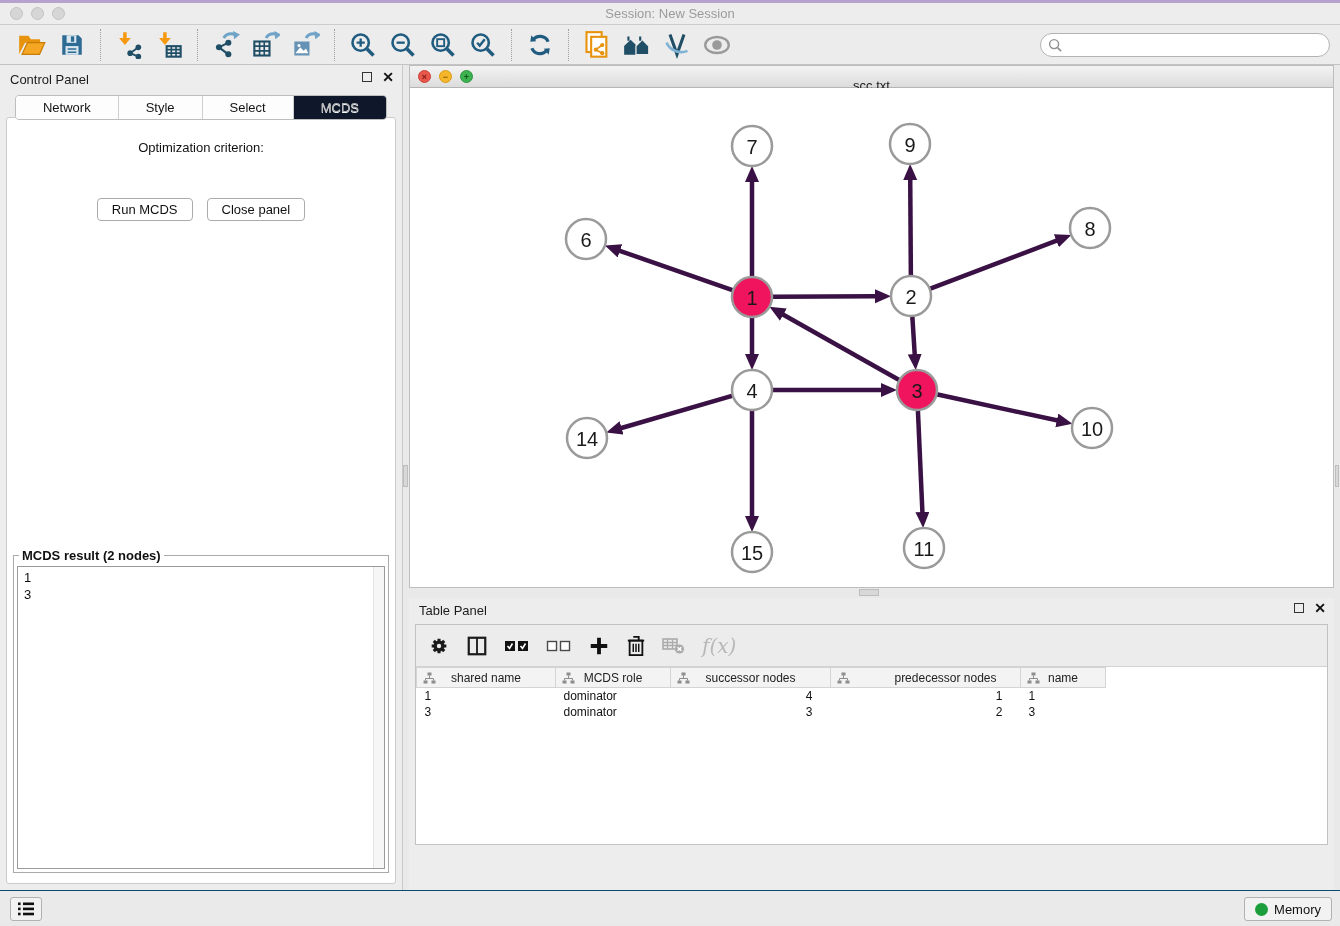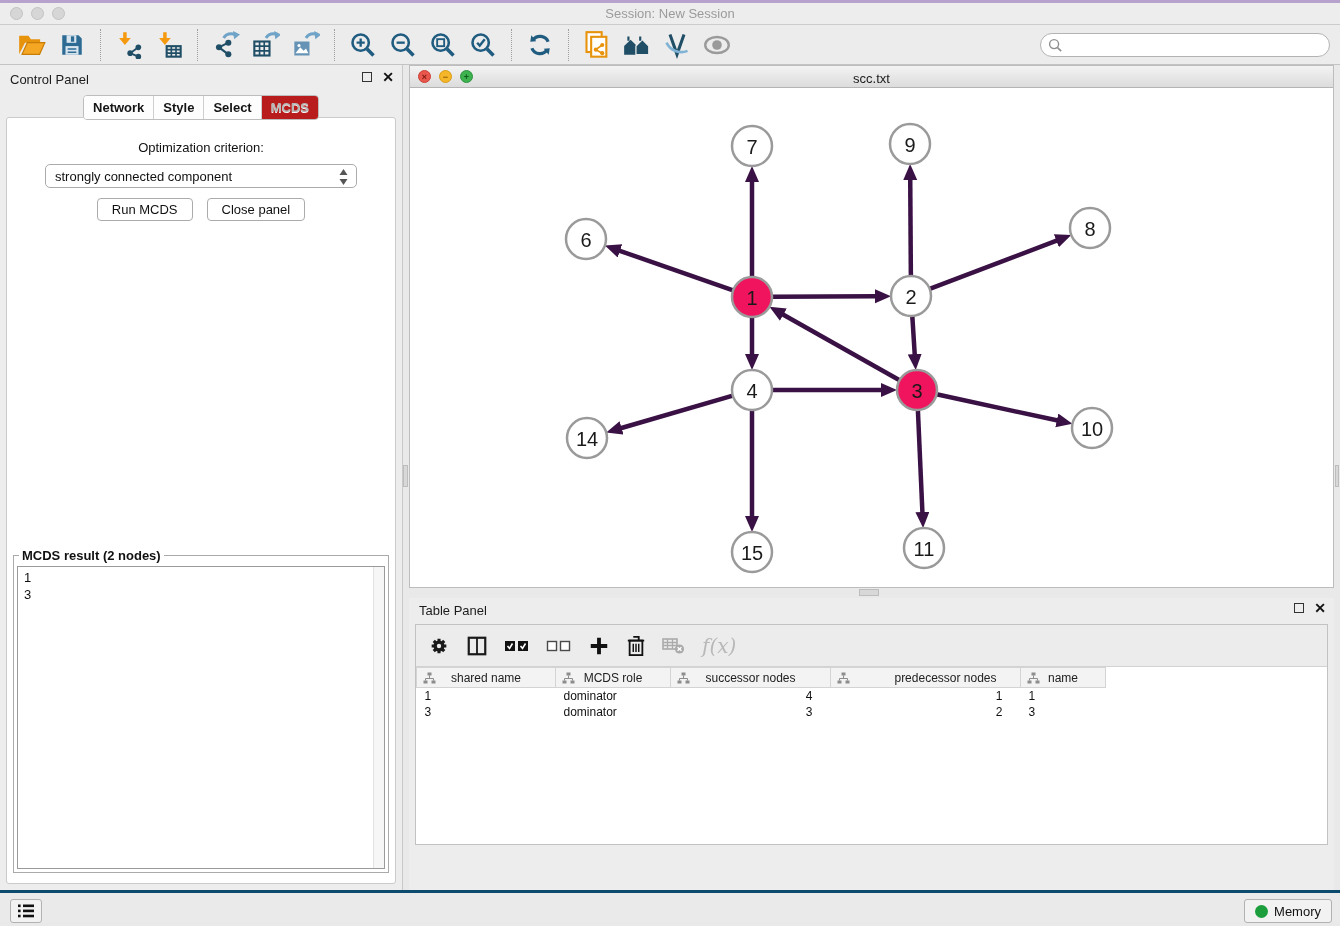--- a/index.html
+++ b/index.html
@@ -24,44 +24,44 @@
 
   
   #control-panel { position:absolute; left:0; top:65px; width:402px; height:825px; background:#ededed; }
   .panel-header { height:28px; position:relative; }
   .panel-header .ph-title { position:absolute; left:10px; top:7px; font-size:13px; color:#1c1c1c; }
   .ph-btns { position:absolute; right:8px; top:7px; display:flex; gap:10px; align-items:center; }
   .ph-float { width:10px; height:10px; border:1.5px solid #333; display:inline-block; }
   .ph-close { font-size:14px; font-weight:bold; color:#111; line-height:10px; }
   #cp-tabs { position:absolute; left:0; top:30px; width:402px; text-align:center; z-index:2; }
   .tabstrip { display:inline-flex; border:1px solid #bdbdbd; border-radius:4px; overflow:hidden; background:#fdfdfd; }
-  .tabstrip .tab { padding:4px 9px; font-size:13px; color:#141414; border-left:1px solid #cfcfcf; background:#fdfdfd; white-space:nowrap;font-weight:bold; }
+  .tabstrip .tab { padding:4px 27px; font-size:13px; color:#141414; border-left:1px solid #cfcfcf; background:#fdfdfd; white-space:nowrap; }
   .tabstrip .tab:first-child { border-left:none; }
-  .tabstrip .tab.active { background:#b91c1c; color:#b5b5b5; text-shadow:0 1px 0 #f4f4f4; }
+  .tabstrip .tab.active { background:#0f172a; color:#b5b5b5; text-shadow:0 1px 0 #f4f4f4; }
   #cp-inner { position:absolute; left:6px; top:52px; width:390px; height:767px; background:#ffffff; border:1px solid #cbcbcb; border-radius:3px; }
   #opt-label { margin-top:22px; text-align:center; font-size:13px; color:#111; }
   #opt-select { position:absolute; left:38px; top:46px; width:312px; height:24px; background:#ffffff; border:1px solid #ababab; border-radius:5px; font-size:13px; color:#111; display:flex; align-items:center; padding-left:9px; }
   #opt-select .chevrons { position:absolute; right:7px; top:3px; }
   #cp-buttons { position:absolute; left:0; top:80px; width:100%; display:flex; justify-content:center; gap:14px; }
   .cp-btn { background:#ffffff; border:1px solid #ababab; border-radius:4px; font-size:13px; color:#111; padding:3px 14px; min-width:90px; text-align:right; }
   #mcds-fieldset { position:absolute; left:6px; top:430px; width:376px; height:325px; }
   #mcds-fieldset fieldset { border:1px solid #aaaaaa; width:100%; height:100%; padding:3px; }
   #mcds-fieldset legend { font-size:13px; color:#111; padding:0 3px; margin-left:2px;font-weight:bold; }
   #mcds-list { position:relative; background:#ffffff; border:1px solid #9a9a9a; width:100%; height:100%; font-size:13px; color:#111; padding:2px 6px; line-height:17px; }
   #mcds-scroll { position:absolute; right:0; top:0; width:11px; height:100%; background:#f6f6f6; border-left:1px solid #e2e2e2; }
 
   
   #v-split { position:absolute; left:402px; top:65px; width:7px; height:825px; background:#e9e9e9; border-left:1px solid #c9c9c9; }
   .split-handle { position:absolute; background:#d8d8d8; border:1px solid #bdbdbd; }
   #right-edge { position:absolute; left:1334px; top:65px; width:6px; height:825px; background:#e9e9e9; }
 
   
   #net-window { position:absolute; left:409px; top:65px; width:925px; height:523px; background:#ffffff; border:1px solid #bdbdbd; }
   #net-titlebar { position:relative; height:22px; background:linear-gradient(#f3f3f3,#dcdcdc); border-bottom:1px solid #b5b5b5; }
-  #net-titlebar .title { position:absolute; left:0; right:0; top:5px; text-align:center; font-size:13px; color:#1a1a1a; }
+  #net-titlebar .title { position:absolute; left:0; right:0; top:12px; text-align:center; font-size:13px; color:#1a1a1a; }
   .tl.red { background:#e8564c; border:1px solid #cb4036; color:#7e1a12; }
   .tl.yellow { background:#f6b62a; border:1px solid #d89c14; color:#8a5d05; }
   .tl.green { background:#3eb24f; border:1px solid #2e9340; color:#0f5c1c; }
   #graph-canvas { position:relative; width:923px; height:499px; background:#ffffff; }
   #h-split { position:absolute; left:409px; top:588px; width:925px; height:10px; }
 
   
   #table-panel { position:absolute; left:409px; top:598px; width:925px; height:292px; background:#ededed; }
   #tp-content { position:absolute; left:6px; top:26px; width:913px; height:221px; background:#ffffff; border:1px solid #c2c2c2; }
   #tp-toolbar { height:42px; background:#ececec; border-bottom:1px solid #d2d2d2; display:flex; align-items:center; padding-left:12px; gap:16px; }
@@ -69,21 +69,21 @@
   #fx-label { font-family:"DejaVu Serif", serif; font-style:italic; font-size:20px; color:#b8b8b8; }
   #node-table { border-collapse:collapse; table-layout:fixed; }
   #node-table th { background:#f3f3f3; border:1px solid #d4d4d4; height:20px; font-size:12px; font-weight:normal; color:#222; text-align:center; position:relative; }
   #node-table th .hier { position:absolute; left:6px; top:4px; }
   #node-table td { font-size:12px; color:#111; height:16px; padding:0 8px; white-space:nowrap; }
   #node-table td.num { text-align:right; padding-right:18px; }
   #tp-tabs { position:absolute; left:0; bottom:4px; width:100%; text-align:center; }
   .tabstrip.bottom .tab { font-weight:bold; padding:3px 13px; }
 
   
-  #statusbar { position:absolute; left:0; top:890px; width:1340px; height:32px; background:#eaeaea; border-top:3px solid #0c4a6e; }
+  #statusbar { position:absolute; left:0; top:890px; width:1340px; height:32px; background:#eaeaea; border-top:1px solid #0c4a6e; }
   #panels-btn { position:absolute; left:10px; top:6px; width:32px; height:24px; background:#f2f2f2; border:1px solid #b2b2b2; border-radius:3px; display:flex; align-items:center; justify-content:center; }
   #memory-btn { position:absolute; right:8px; top:6px; height:24px; background:#f2f2f2; border:1px solid #b2b2b2; border-radius:3px; display:flex; align-items:center; gap:6px; padding:0 10px; font-size:13px; color:#111; }
   #memory-dot { width:13px; height:13px; border-radius:50%; background:#1d9e3c; }
   svg { display:block; }
 </style>
 </head>
 <body>
 
 <div id="root">
 
@@ -248,29 +248,20 @@
     <div id="cp-tabs">
       <span class="tabstrip" id="cp-tabstrip">
           <span class="tab">Network</span>
           <span class="tab">Style</span>
           <span class="tab">Select</span>
           <span class="tab active">MCDS</span>
         </span>
     </div>
     <div id="cp-inner">
       <div id="opt-label">Optimization criterion:</div>
-      <div id="opt-select">
-        <span>strongly connected component</span>
-        <span class="chevrons">
-          <svg width="11" height="18" viewBox="0 0 11 18">
-              <path d="M5.5 1L9.5 7h-8z" fill="#555"></path>
-              <path d="M5.5 17L1.5 11h8z" fill="#555"></path>
-            </svg>
-        </span>
-      </div>
       <div id="cp-buttons">
         <span class="cp-btn">Run MCDS</span>
         <span class="cp-btn">Close panel</span>
       </div>
       <div id="mcds-fieldset">
         <fieldset>
           <legend>MCDS result (2 nodes)</legend>
           <div id="mcds-list">
             <div id="mcds-lines">
                 <div>1</div>

